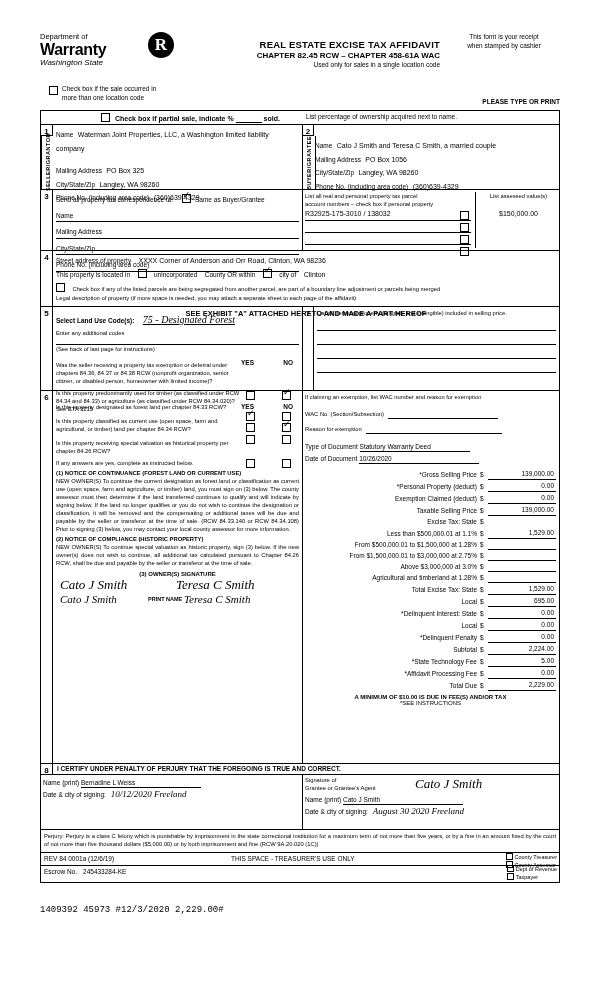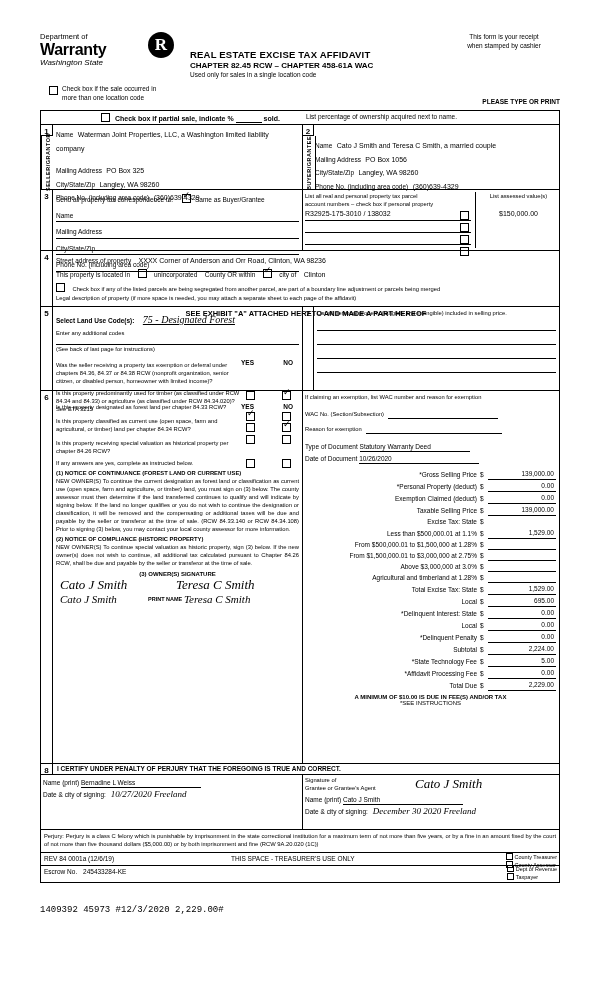--- a/index.html
+++ b/index.html
@@ -5,21 +5,21 @@
   html,body{margin:0;padding:0;background:#fff;}
   body{width:600px;height:982px;font-family:"Liberation Sans",sans-serif;color:#000;position:relative;overflow:hidden;}
   .page{position:absolute;left:0;top:0;width:548px;height:982px;}
   .doc{position:absolute;left:40px;top:30px;width:520px;}
   .hdr{position:relative;height:52px;}
   .dept{position:absolute;left:0;top:2px;font-size:7px;line-height:9px;}
   .dept .d1{font-size:7.5px;}
   .dept .d2{font-size:16px;font-weight:bold;letter-spacing:-0.3px;line-height:17px;}
   .dept .d3{font-size:8px;font-style:italic;}
   .logo{position:absolute;left:108px;top:2px;width:26px;height:26px;border-radius:50%;background:#000;color:#fff;font-size:17px;font-weight:bold;text-align:center;line-height:26px;font-family:"Liberation Serif",serif;}
-  .titleblk{position:absolute;left:150px;top:19px;width:250px;text-align:left;}
+  .titleblk{position:absolute;left:150px;top:9px;width:250px;text-align:right;}
   .t1{font-size:9.5px;font-weight:bold;letter-spacing:0.2px;}
   .t2{font-size:8px;font-weight:bold;margin-top:1px;}
   .t3{font-size:8px;font-weight:bold;margin-top:2px;}
   .t4{font-size:6.5px;margin-top:1px;}
   .rcpt{position:absolute;right:0;top:2px;width:112px;text-align:center;font-size:6.5px;line-height:9px;}
   .row-top{position:relative;height:26px;margin-top:2px;}
   .cbx{display:inline-block;width:7px;height:7px;border:1px solid #000;vertical-align:-1px;}
   .typeprint{position:absolute;right:0;top:14px;font-size:6.5px;font-weight:bold;}
   .tbl{border:1px solid #000;border-top:1px solid #000;}
   .sec{position:relative;border-bottom:1px solid #000;}
@@ -388,37 +388,37 @@
     </div>
 
     <div class="sec" style="height:54px;">
       <div style="position:absolute;left:2px;top:1px;width:258px;">
         <div class="sm" style="margin-top:2px;">
           <span>Name (print)</span>
           <span class="u" style="min-width:120px;">Bernadine L Weiss</span>
         </div>
         <div class="sm" style="margin-top:2px;position:relative;">
           <span>Date &amp; city of signing:</span>
-          <span class="handw" style="font-size:9px;margin-left:3px;">10/27/2020   Freeland</span>
+          <span class="handw" style="font-size:9px;margin-left:3px;">10/12/2020   Freeland</span>
         </div>
       </div>
       <div class="vline"></div>
       <div style="position:absolute;left:264px;top:1px;right:2px;">
         <div style="position:relative;height:17px;">
           <div class="xsm">Signature of</div>
           <div class="xsm">Grantee or Grantee's Agent</div>
           <div class="sig" style="position:absolute;left:110px;top:0;">Cato J Smith</div>
         </div>
         <div class="sm" style="margin-top:2px;">
           <span>Name (print)</span>
           <span class="u" style="min-width:120px;">Cato J  Smith</span>
         </div>
         <div class="sm" style="margin-top:2px;">
           <span>Date &amp; city of signing:</span>
-          <span class="handw" style="font-size:9px;margin-left:3px;">December 30 2020 Freeland</span>
+          <span class="handw" style="font-size:9px;margin-left:3px;">August 30 2020 Freeland</span>
         </div>
       </div>
     </div>
 
     <div class="sec" style="height:22px;border-bottom:1px solid #000;">
       <div class="xsm" style="padding:2px 3px;text-align:justify;">Perjury:  Perjury is a class C felony which is punishable by imprisonment in the state correctional institution for a maximum term of not more than five years, or by a fine in an amount fixed by the court of not more than five thousand dollars ($5,000.00) or by both imprisonment and fine (RCW 9A.20.020 (1C))</div>
     </div>
 
     <div class="sec" style="height:12px;border-bottom:1px solid #000;">
       <div style="position:absolute;left:3px;top:2px;font-size:6.5px;">REV 84 0001a (12/6/19)</div>

